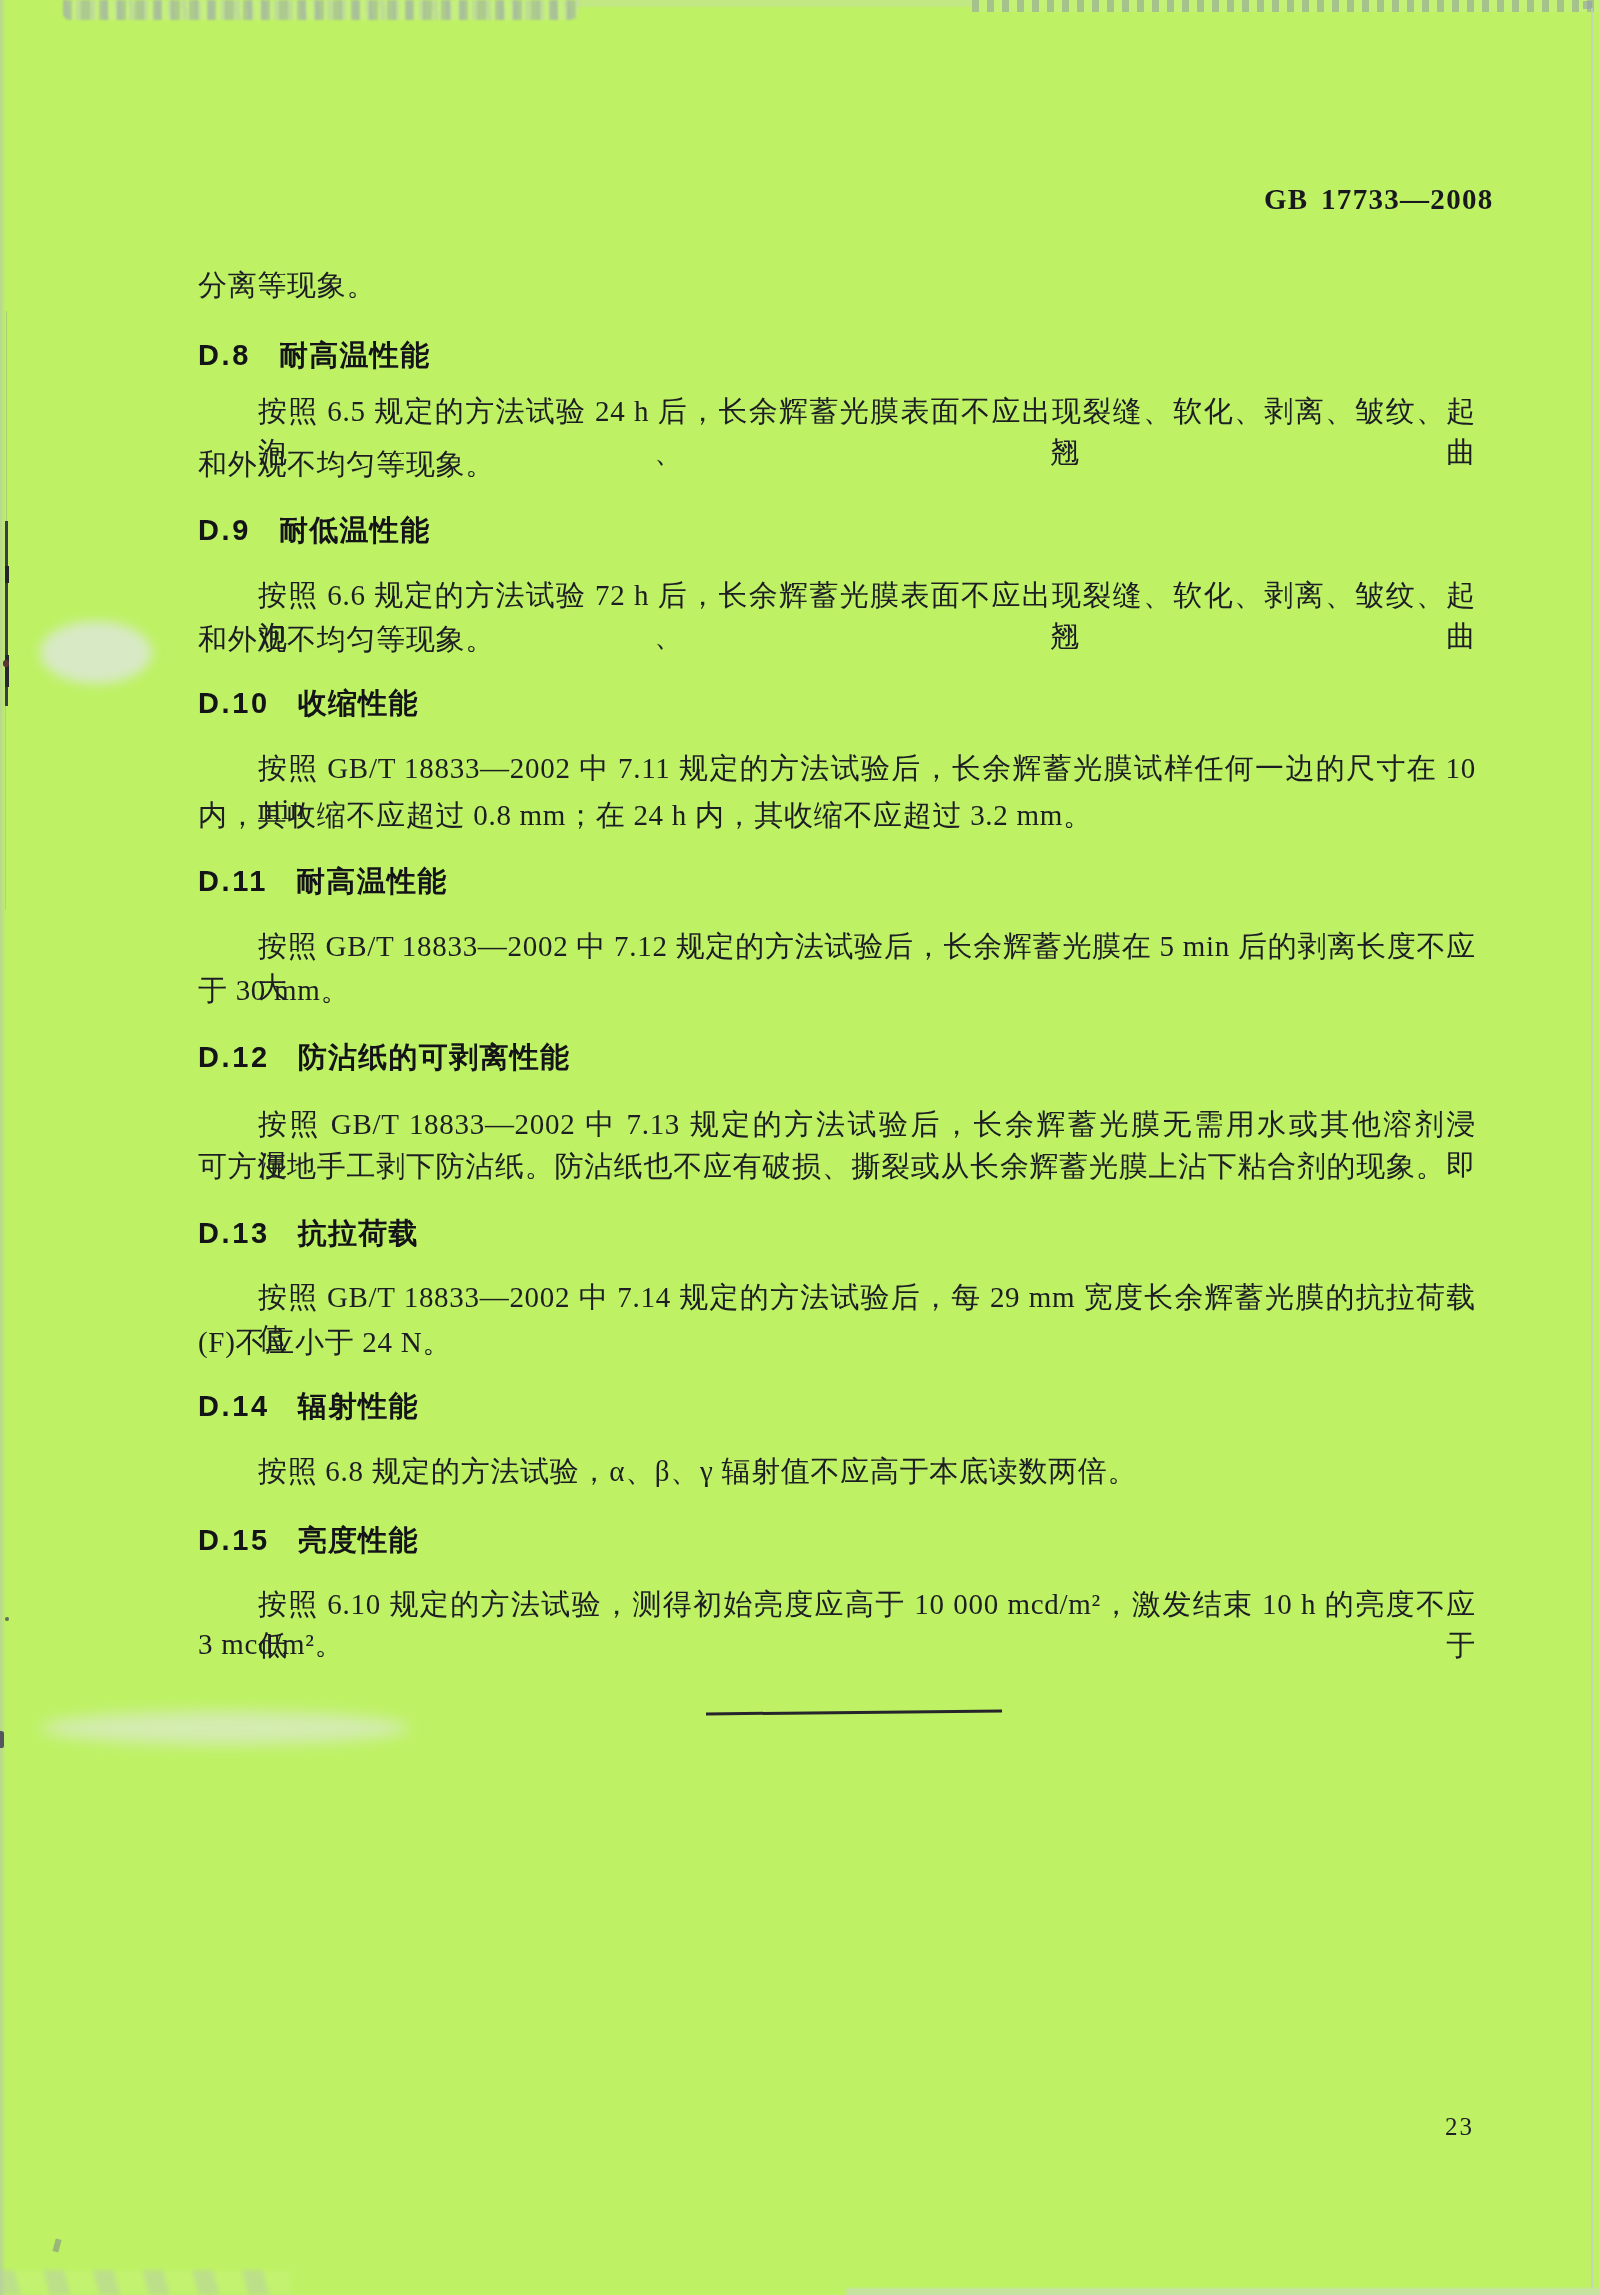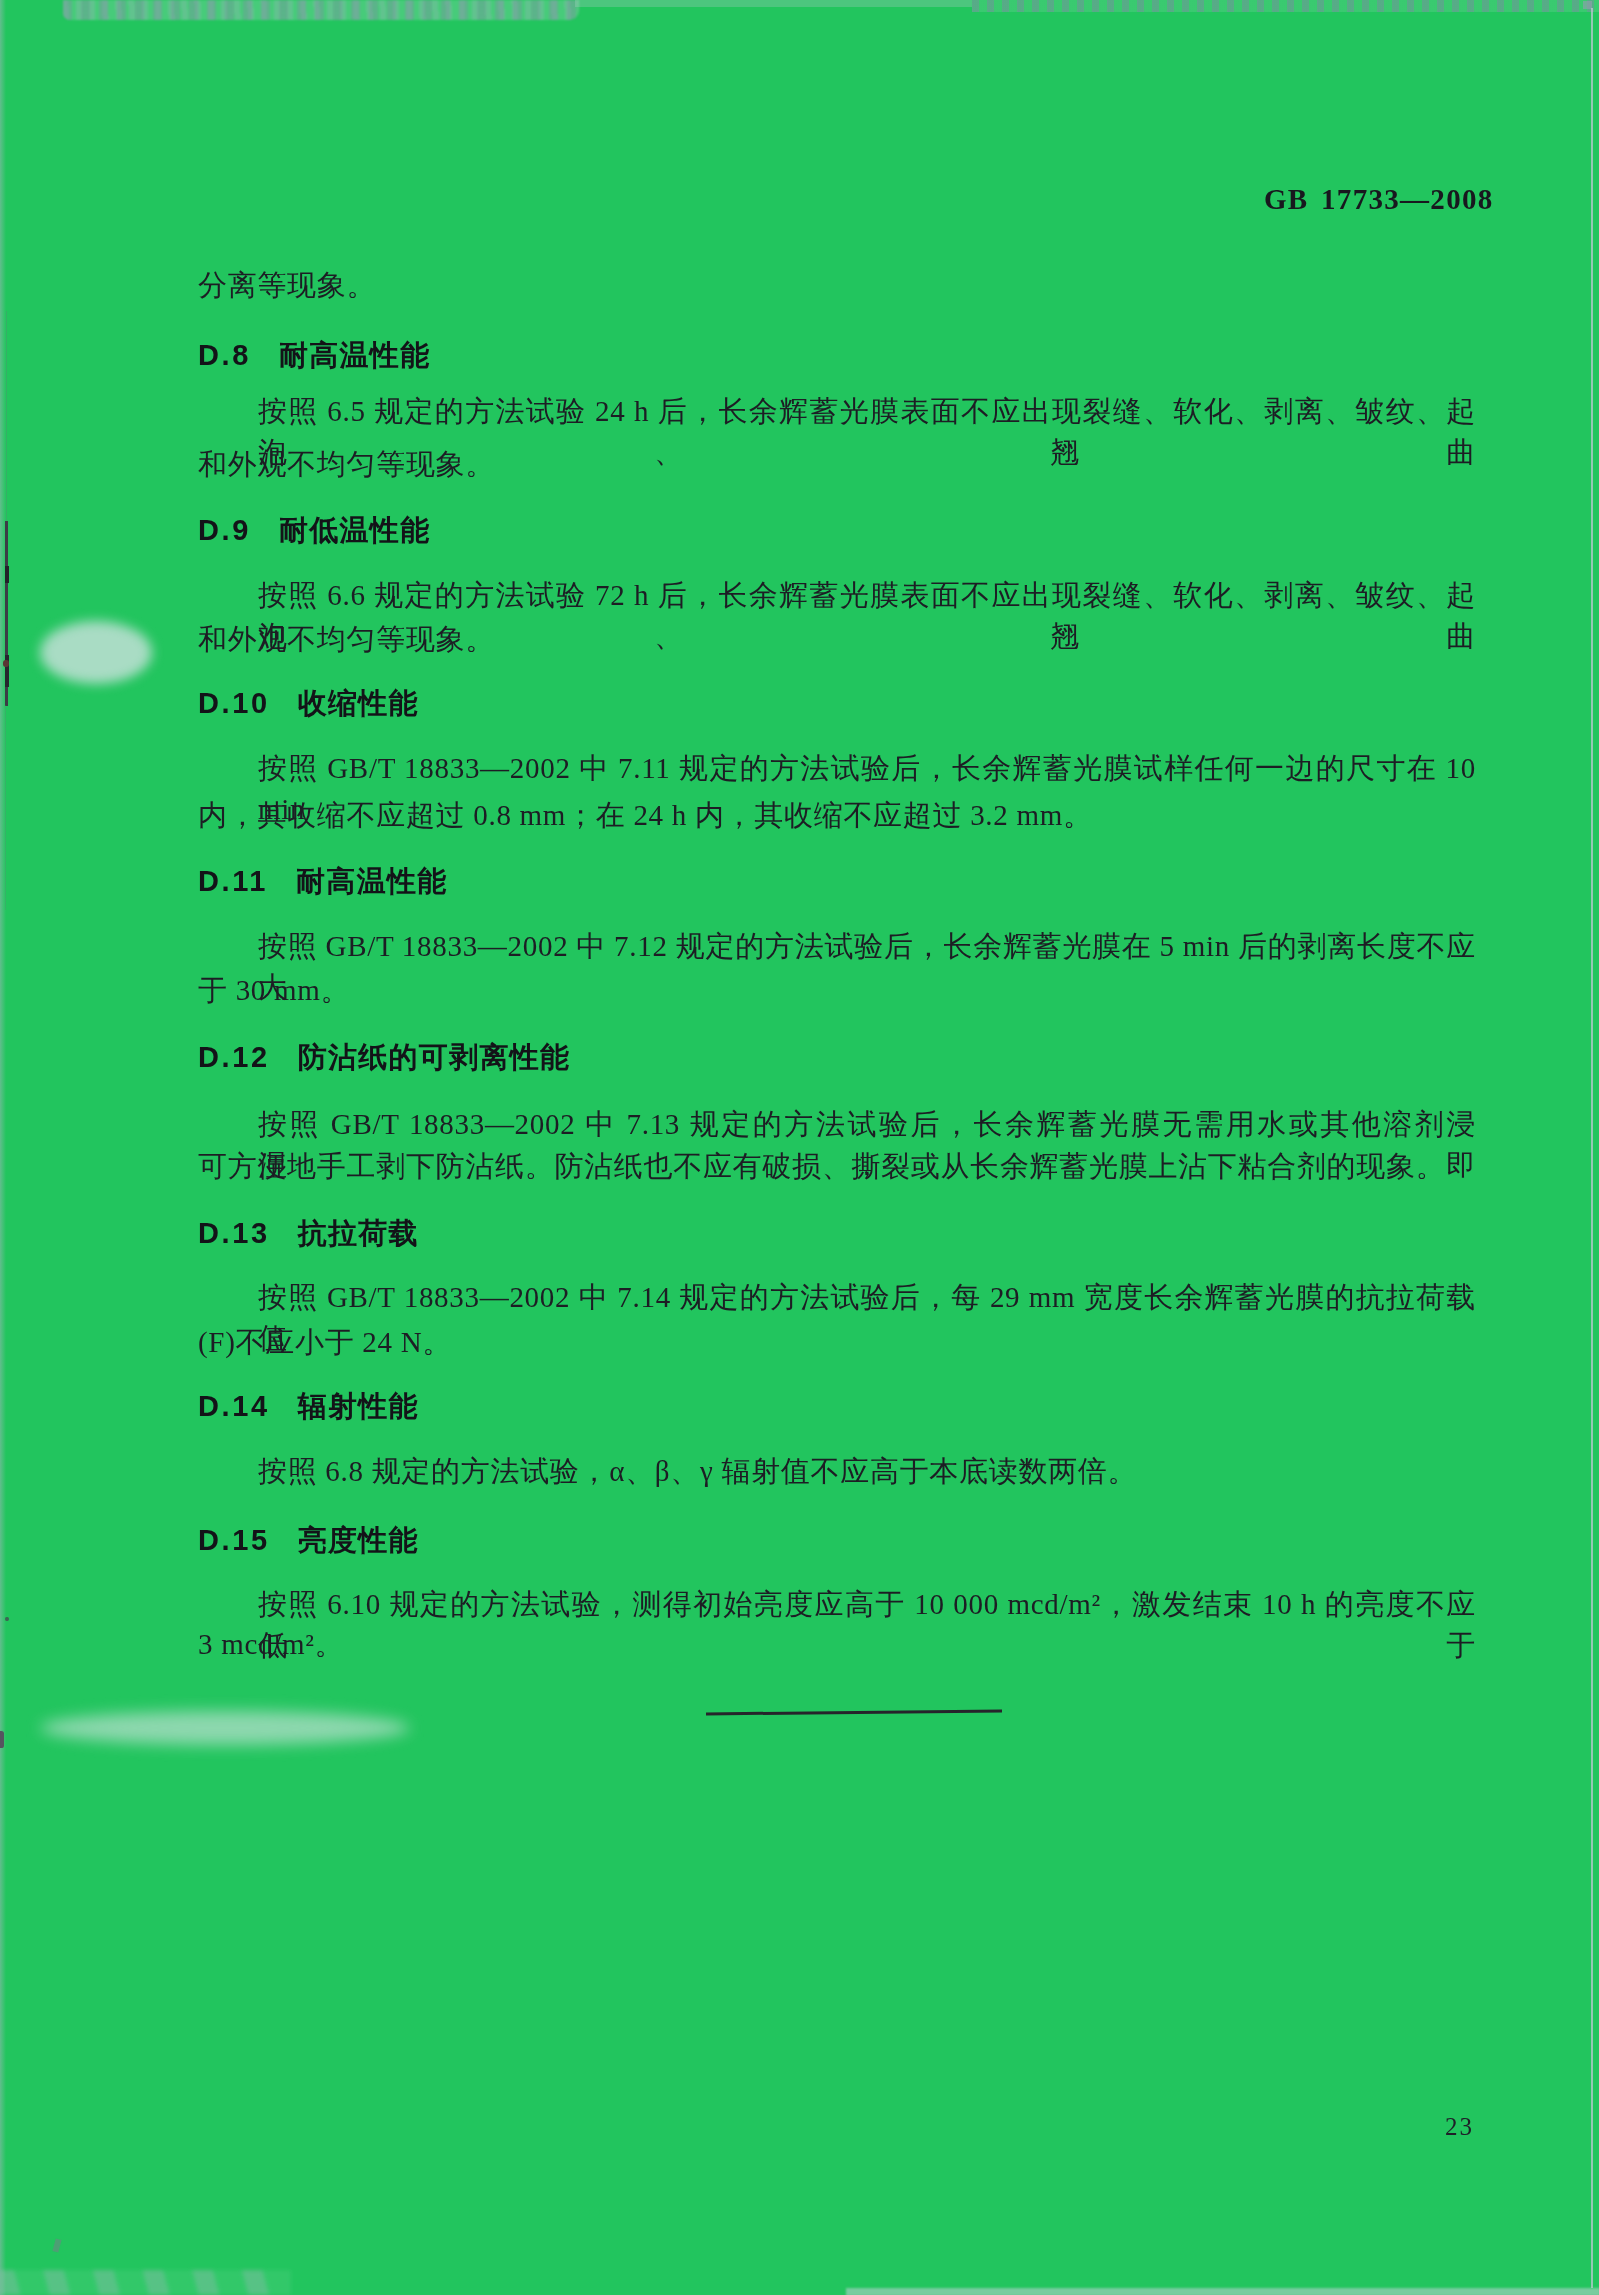--- a/index.html
+++ b/index.html
@@ -4,21 +4,21 @@
 <style>
   html, body { margin: 0; padding: 0; }
   body {
     width: 1600px; height: 2295px;
     background: #f4f4f6;
     font-family: "Liberation Serif", "DejaVu Serif", serif;
   }
   .page {
     position: relative;
     width: 1600px; height: 2295px;
-    background: #22c55e;
+    background: #bef264;
     overflow: hidden;
   }
 
   
   .ln {
     position: absolute;
     left: 198px; width: 1277px; height: 41px;
     font: 29px/41px "Liberation Serif", "DejaVu Serif", serif;
     color: #1d1d24;
     letter-spacing: 0.7px;

